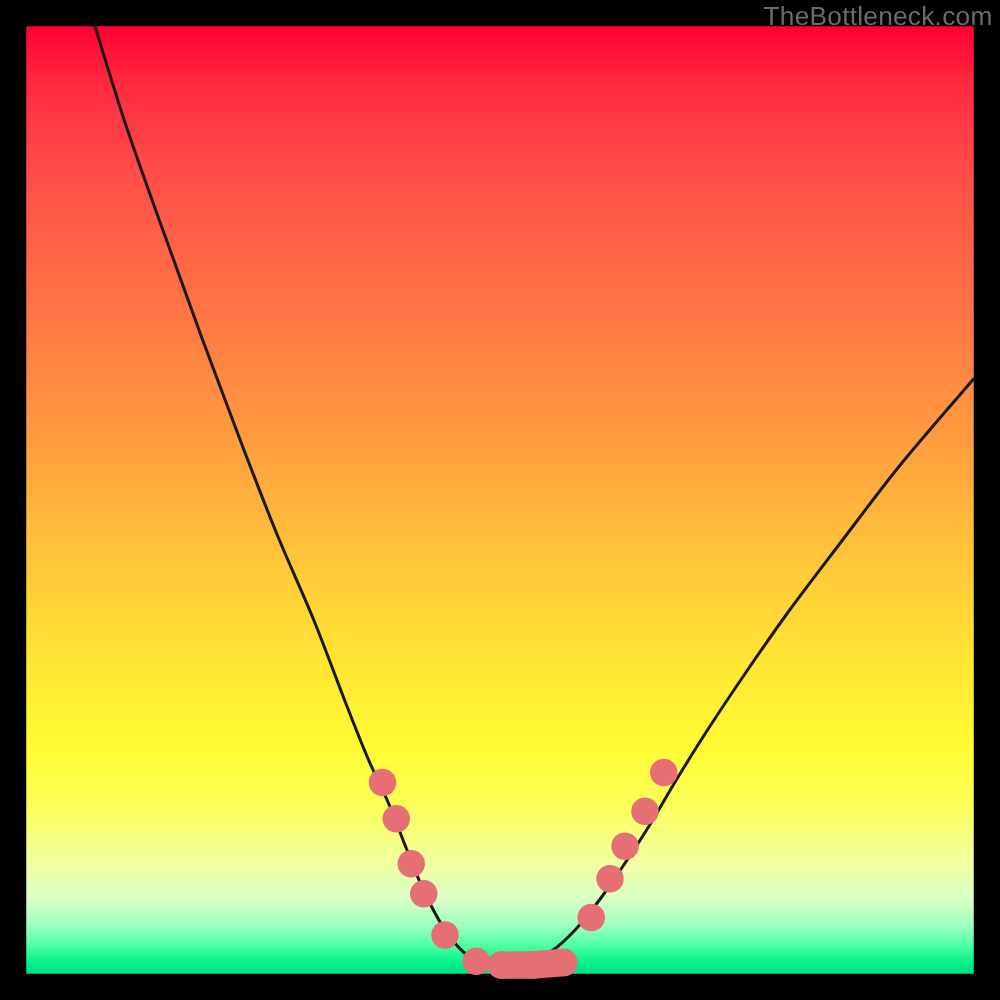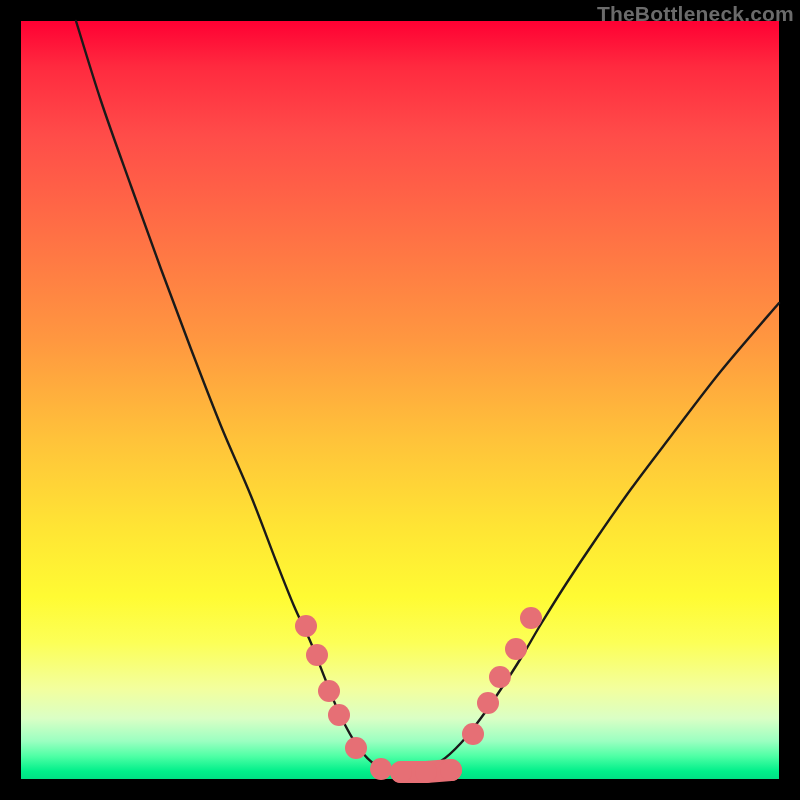--- a/index.html
+++ b/index.html
@@ -50,21 +50,21 @@
     width: 758px;
     height: 758px;
     overflow: visible;
   }
   .watermark {
     position: absolute;
     top: 2px;
     right: 6px;
     color: #6b6b6b;
     font-size: 21px;
-    font-weight: 700;
+    font-weight: 400;
     letter-spacing: 0.2px;
     user-select: none;
   }
 </style>
 </head>
 <body>
 
 <div class="frame">
   <div class="plot-area">
     <svg class="curve-layer" viewBox="0 0 758 758" preserveAspectRatio="none">

